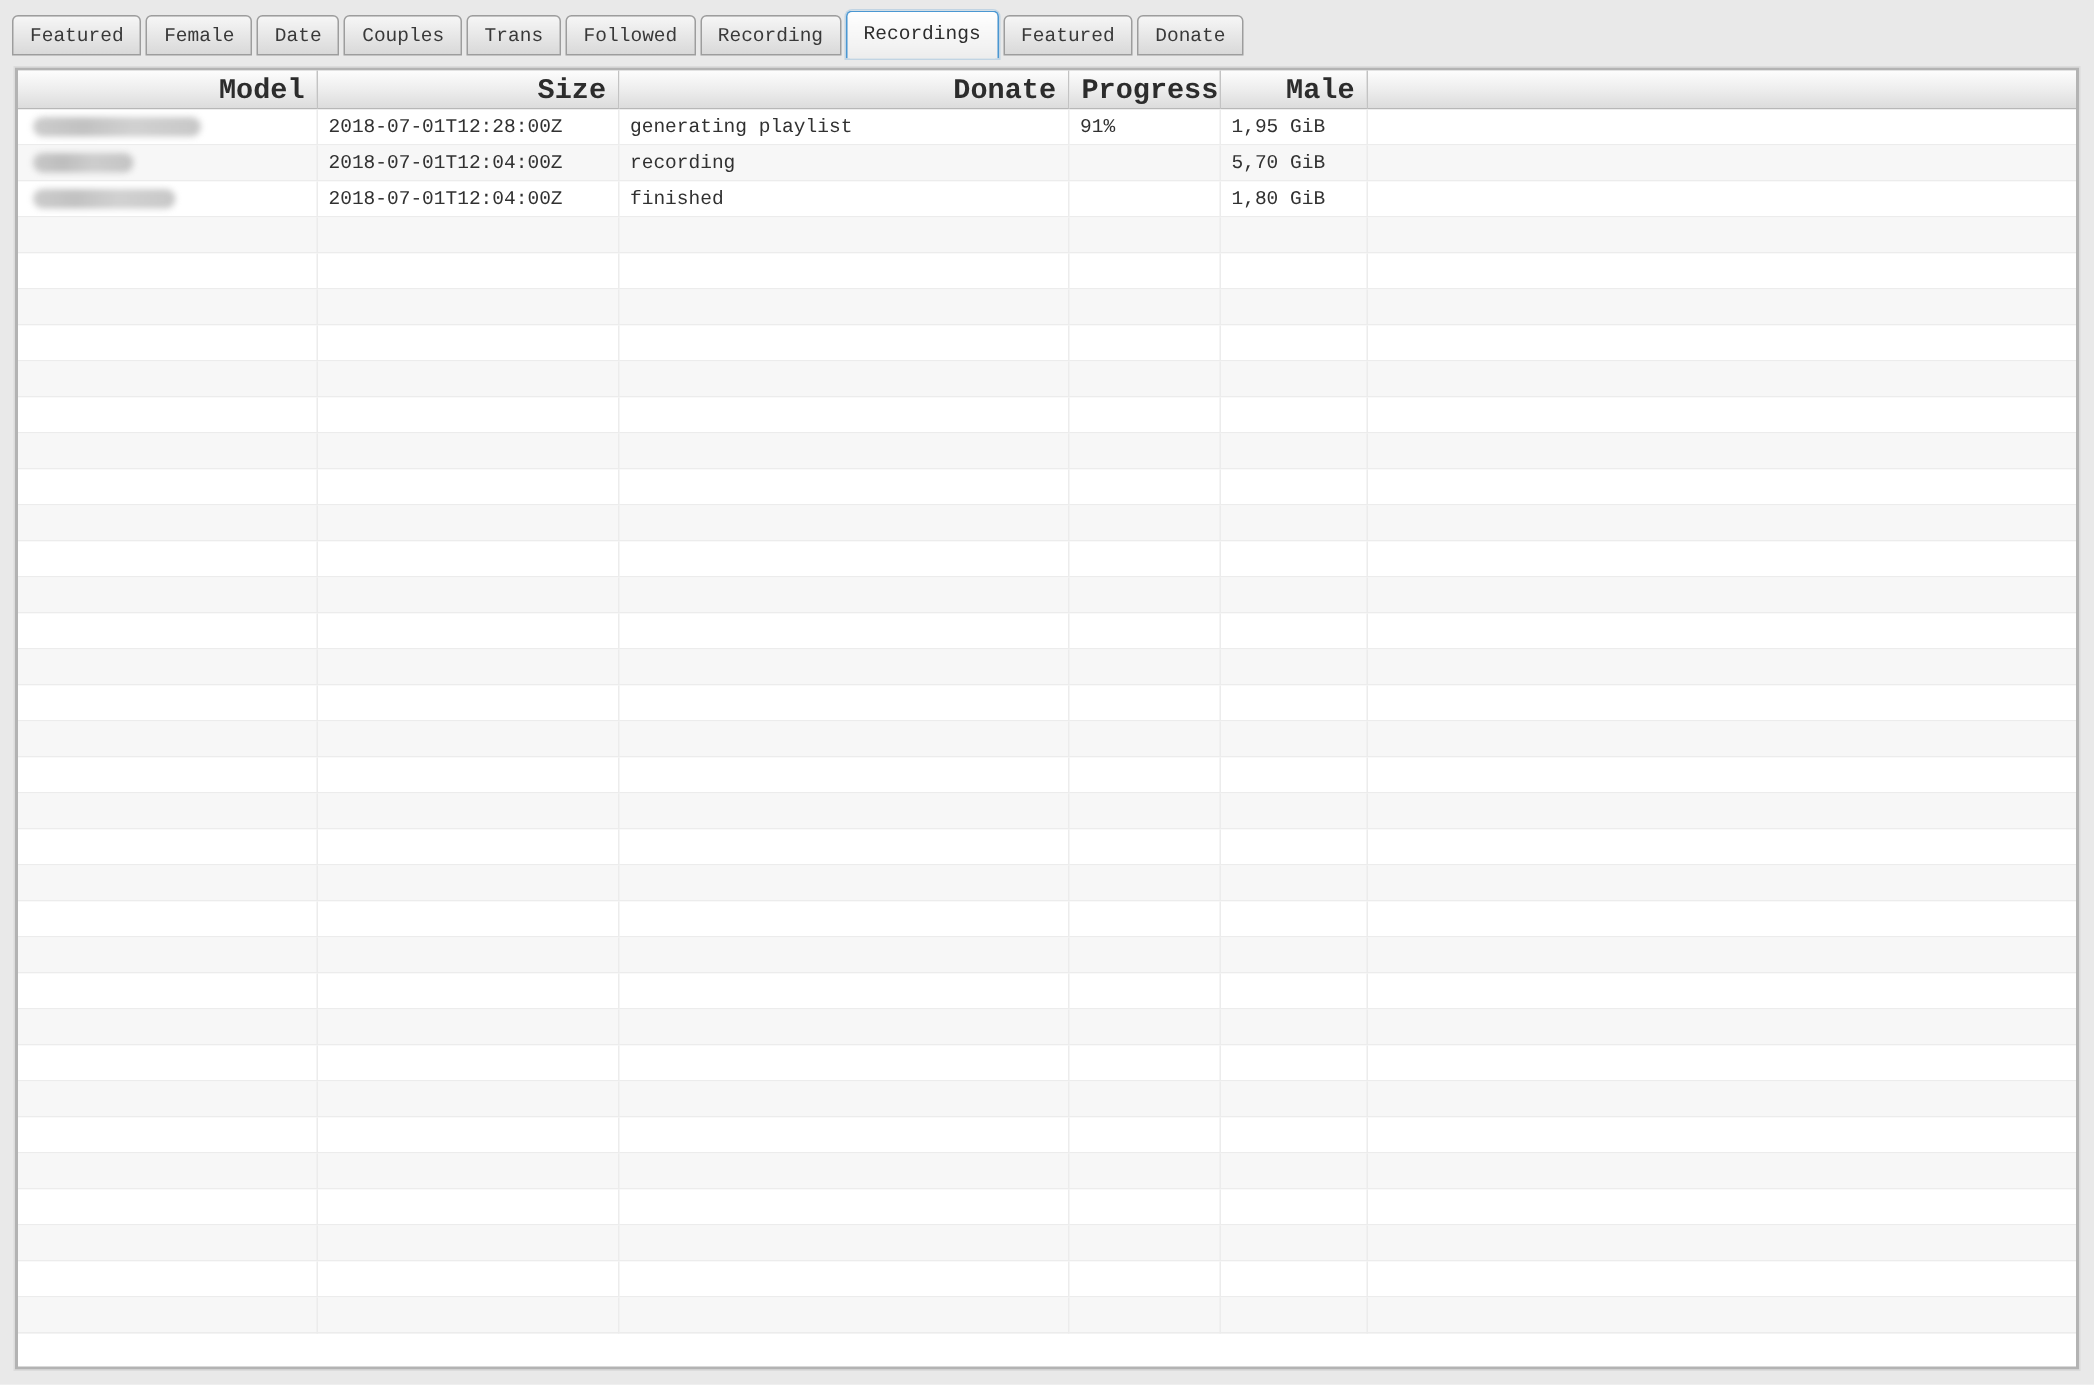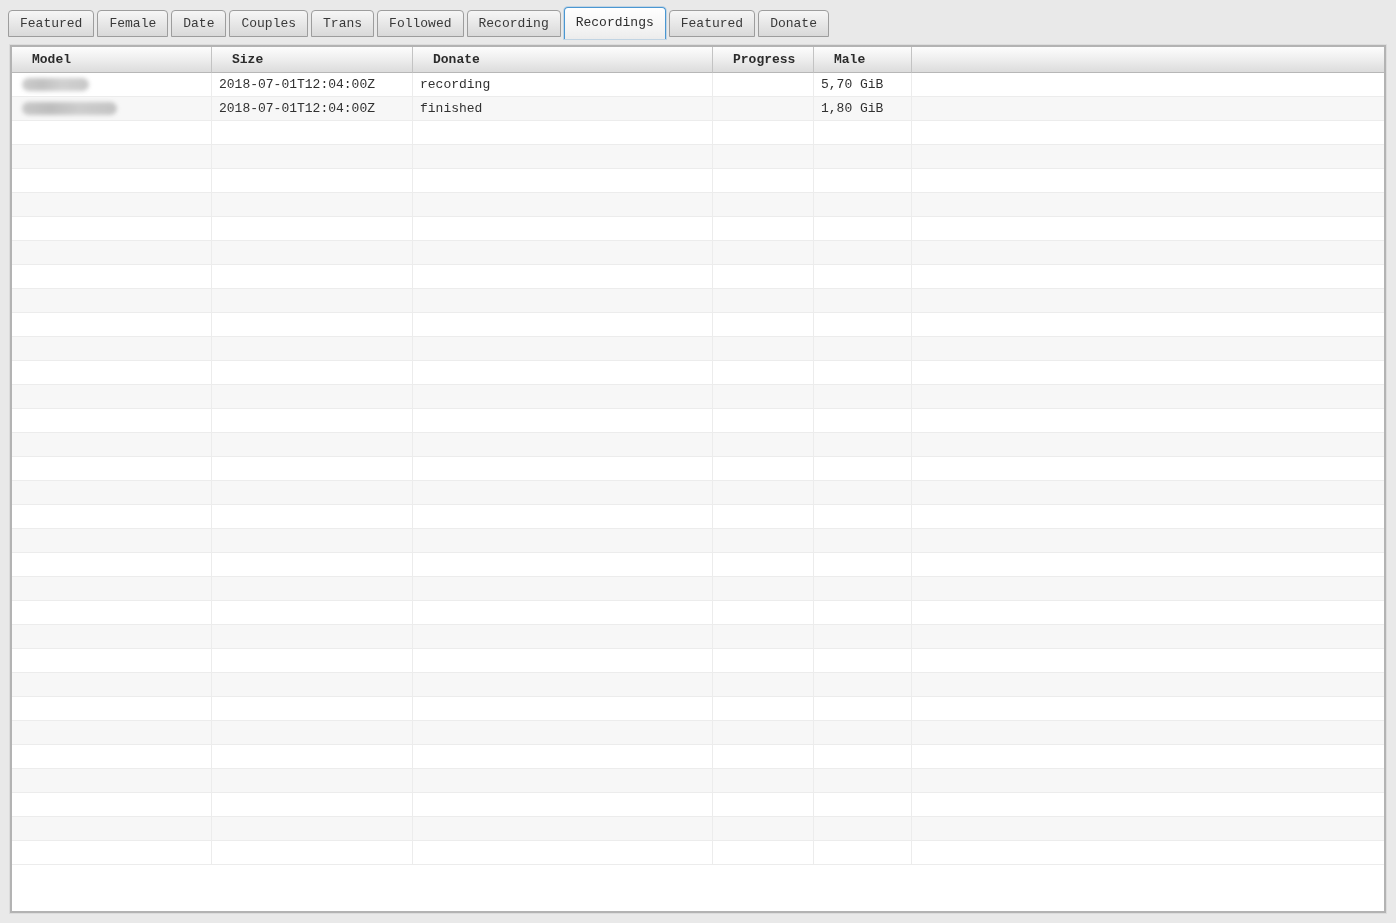--- a/index.html
+++ b/index.html
@@ -51,26 +51,26 @@
     border: 2px solid #b3b3b3;
     box-shadow: 0 0 0 1px #dcdcdc;
     overflow: hidden;
   }
   table.recordings {
     border-collapse: separate; border-spacing: 0;
     table-layout: fixed; width: 100%;
   }
   thead th {
     height: 26px;
-    padding: 0 20px;
+    padding: 0 8px;
     background: linear-gradient(#fdfdfd, #ececec 55%, #dcdcdc);
     border-right: 1px solid #c3c3c3;
     border-bottom: 1px solid #b7b7b7;
-    font-size: 13px; font-weight: bold; color: #2c2c2c;
-    text-align: left;
+    font-size: 19px; font-weight: bold; color: #2c2c2c;
+    text-align: right;
     white-space: nowrap; overflow: hidden;
   }
   thead th:last-child { border-right: none; }
   tbody td {
     height: 24px;
     padding: 0 4px 0 7px;
     border-right: 1px solid #ececec;
     border-bottom: 1px solid #ececec;
     font-size: 13px; color: #313131;
     white-space: nowrap; overflow: hidden;
@@ -144,20 +144,30 @@
             <th>Size</th>
             <th>Donate</th>
             <th>Progress</th>
             <th>Male</th>
             <th></th>
           </tr>
       </thead>
       <tbody id="table-body">
           <tr>
     <td>
+              <span class="redacted" style="width: 112px;"></span>
+            </td>
+    <td>2018-07-01T12:28:00Z</td>
+    <td>generating playlist</td>
+    <td>91%</td>
+    <td>1,95 GiB</td>
+    <td></td>
+  </tr>
+          <tr>
+    <td>
               <span class="redacted" style="width: 67px;"></span>
             </td>
     <td>2018-07-01T12:04:00Z</td>
     <td>recording</td>
     <td></td>
     <td>5,70 GiB</td>
     <td></td>
   </tr>
           <tr>
     <td>

